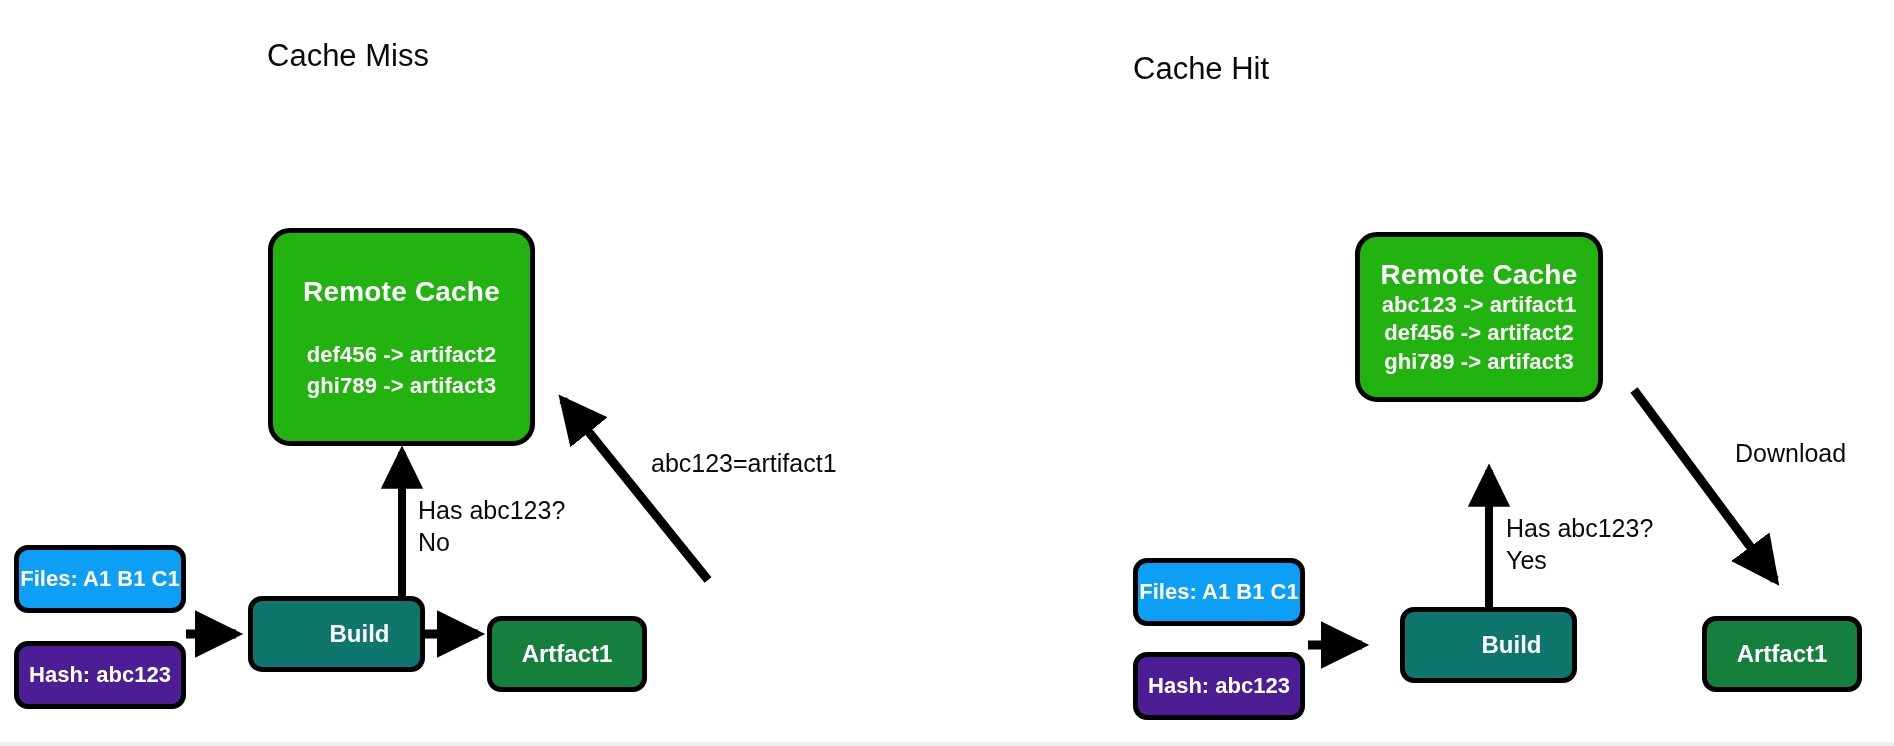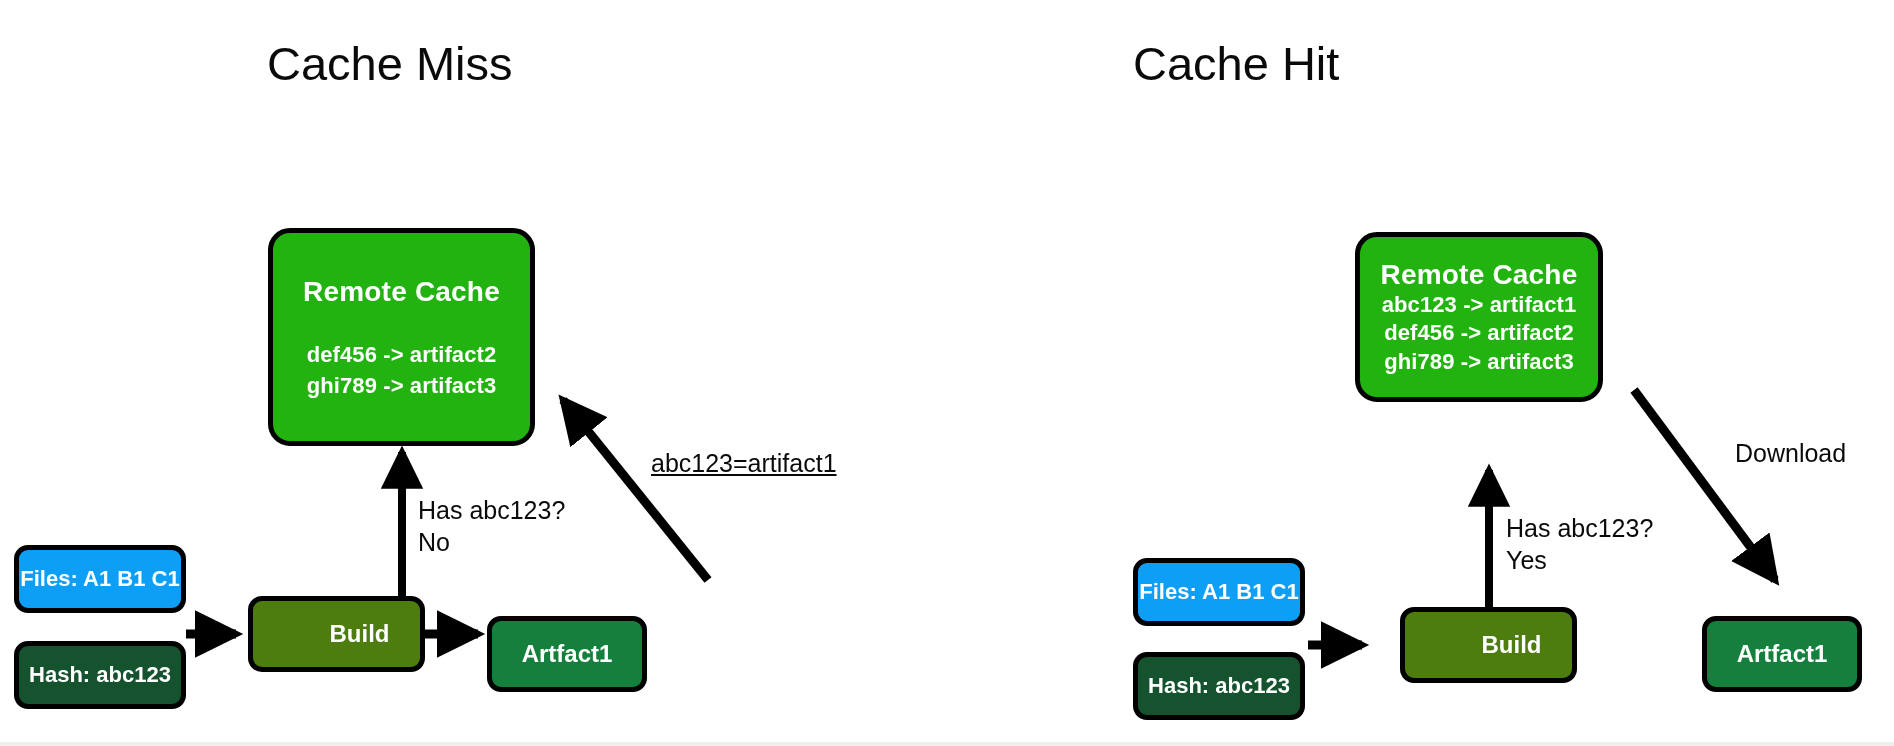--- a/index.html
+++ b/index.html
@@ -17,21 +17,21 @@
   }
   #stage {
     position: absolute;
     left: 0;
     top: 0;
     width: 1894px;
     height: 746px;
   }
   .panel-title {
     position: absolute;
-    font-size: 47px;
+    font-size: 31px;
     font-weight: 400;
     color: #0a0a0a;
     letter-spacing: 0px;
     white-space: nowrap;
     line-height: 1;
   }
   .node {
     position: absolute;
     box-sizing: border-box;
     border: 5px solid #000000;
@@ -44,22 +44,22 @@
     font-weight: bold;
     text-align: center;
     line-height: 1.12;
   }
   .node.cache {
     background: #22b311;
     border-radius: 22px;
     padding: 6px 10px;
   }
   .node.blue   { background: #0d9ef5; }
-  .node.orange { background: #14532d; text-align: center; }
-  .node.pink   { background: #4d7c0f; padding-left: 46px; }
+  .node.orange { background: #4c1d95; text-align: center; }
+  .node.pink   { background: #0f766e; padding-left: 46px; }
   .node.teal   { background: #15803d; margin-top: 20px; }
 
   .cache-title {
     font-size: 28px;
     font-weight: bold;
     letter-spacing: 0.2px;
   }
   .cache-entry {
     font-size: 22px;
     font-weight: bold;
@@ -130,39 +130,39 @@
 
   <div class="node cache" style="left:268px; top:228px; width:267px; height:218px;">
     <div class="cache-title" style="margin-bottom:36px;">Remote Cache</div>
     <div class="cache-entry">def456 -&gt; artifact2</div>
     <div class="cache-entry" style="margin-top:6px;">ghi789 -&gt; artifact3</div>
   </div>
 
   <div class="edge-label" style="left:418px; top:494px;">Has abc123?
 No</div>
 
-  <div class="edge-label" style="left:651px; top:447px;text-decoration:underline;">abc123=artifact1</div>
+  <div class="edge-label" style="left:651px; top:447px;">abc123=artifact1</div>
 
   <div class="node blue" style="left:14px; top:545px; width:172px; height:68px;">
     <div class="node-label">Files: A1 B1 C1</div>
   </div>
 
   <div class="node orange" style="left:14px; top:641px; width:172px; height:68px;">
     <div class="node-label">Hash: abc123</div>
   </div>
 
   <div class="node pink" style="left:248px; top:596px; width:177px; height:76px;">
     <div class="node-label big">Build</div>
   </div>
 
   <div class="node teal" style="left:487px; top:596px; width:160px; height:76px;">
     <div class="node-label big">Artfact1</div>
   </div>
 
-  <div class="panel-title" style="left:1133px; top:40px;">Cache Hit</div>
+  <div class="panel-title" style="left:1133px; top:53px;">Cache Hit</div>
 
   <div class="node cache" style="left:1355px; top:232px; width:248px; height:170px;">
     <div class="cache-title" style="margin-bottom:2px;">Remote Cache</div>
     <div class="cache-entry">abc123 -&gt; artifact1</div>
     <div class="cache-entry" style="margin-top:4px;">def456 -&gt; artifact2</div>
     <div class="cache-entry" style="margin-top:4px;">ghi789 -&gt; artifact3</div>
   </div>
 
   <div class="edge-label" style="left:1506px; top:512px;">Has abc123?
 Yes</div>

